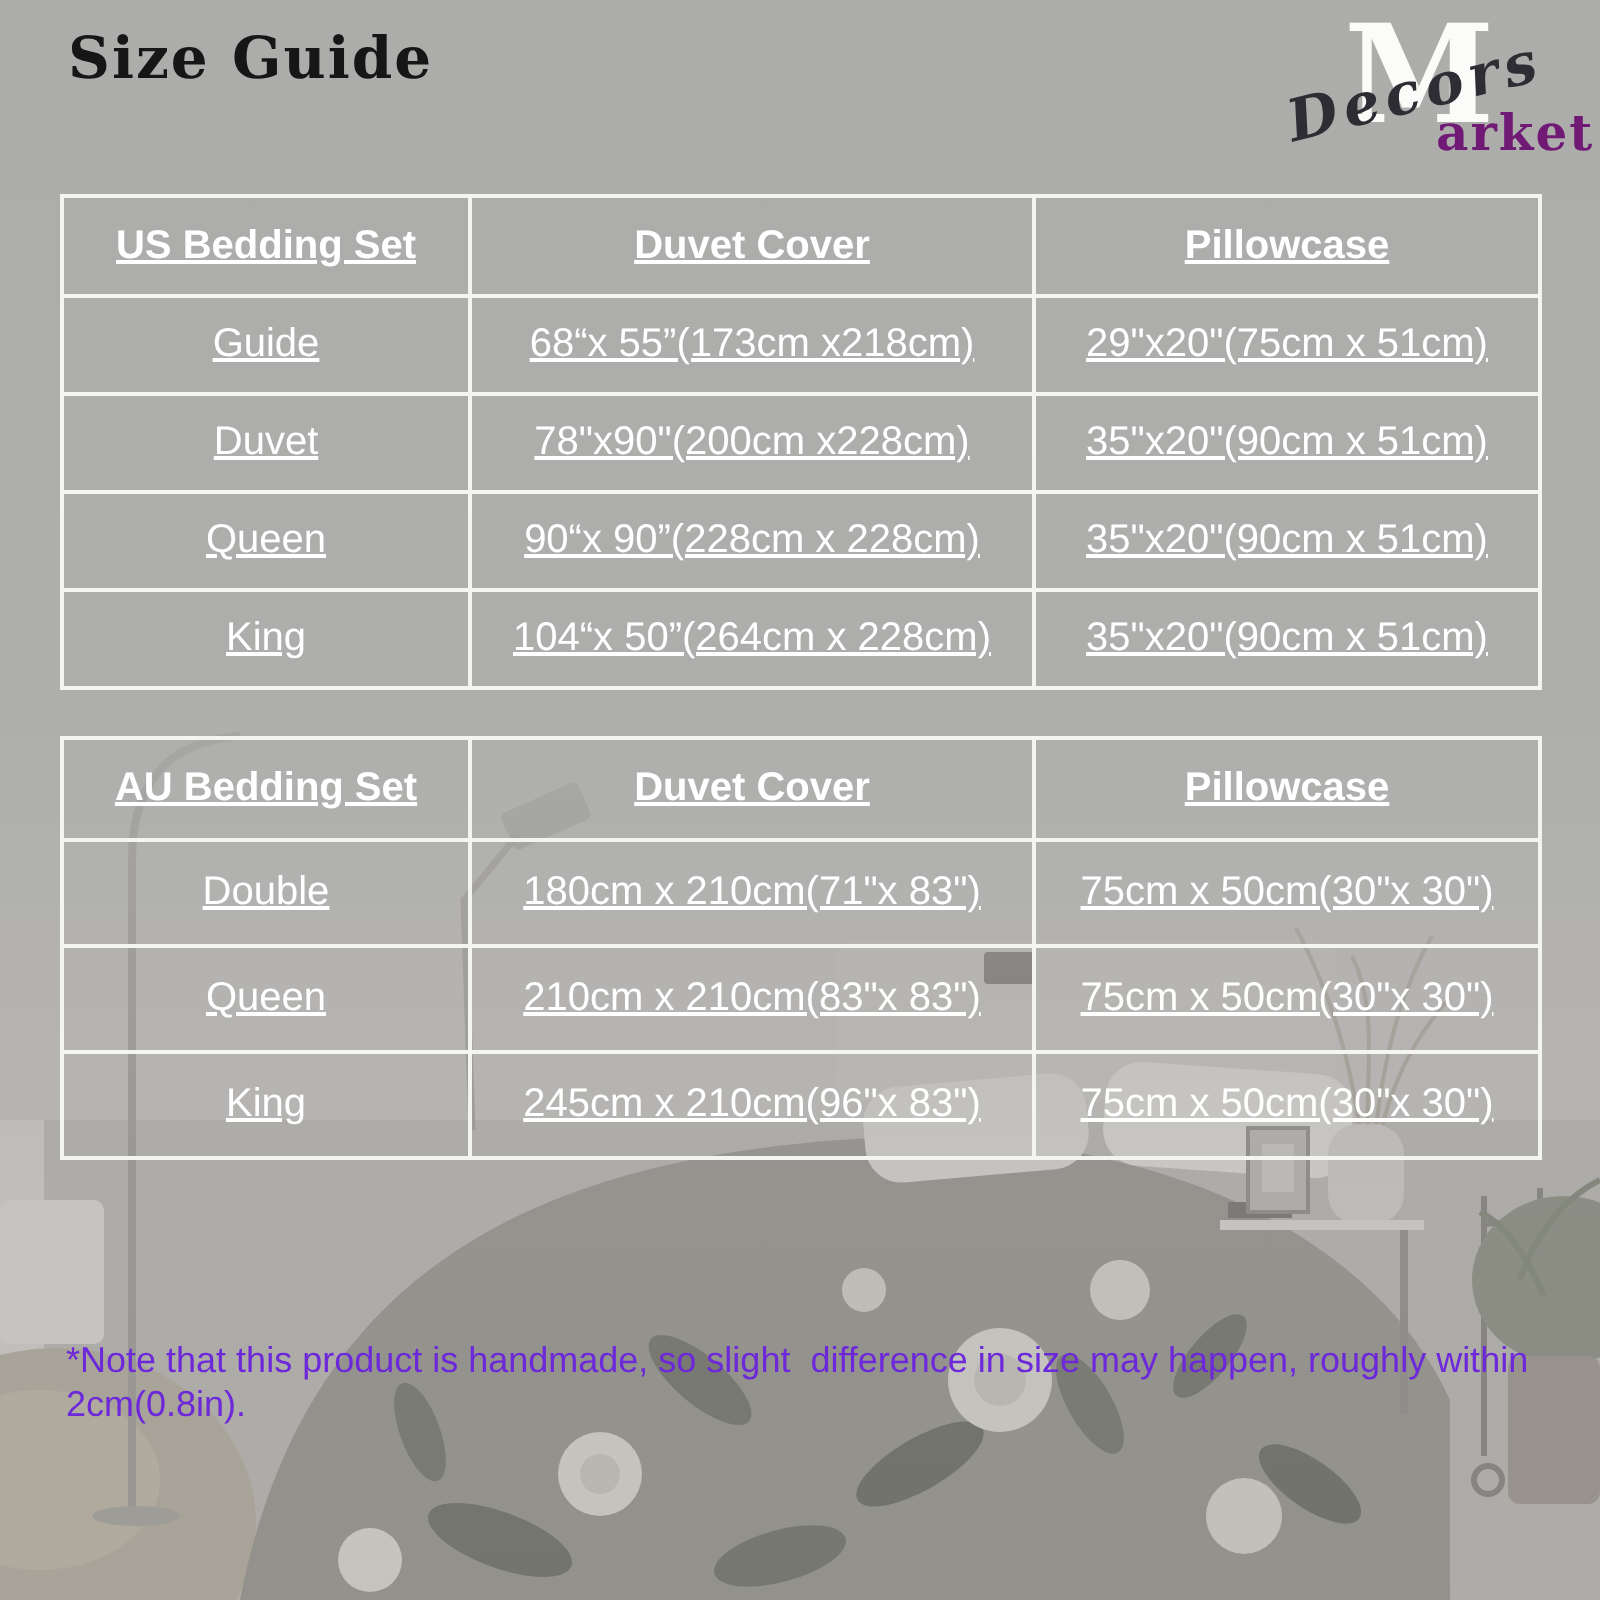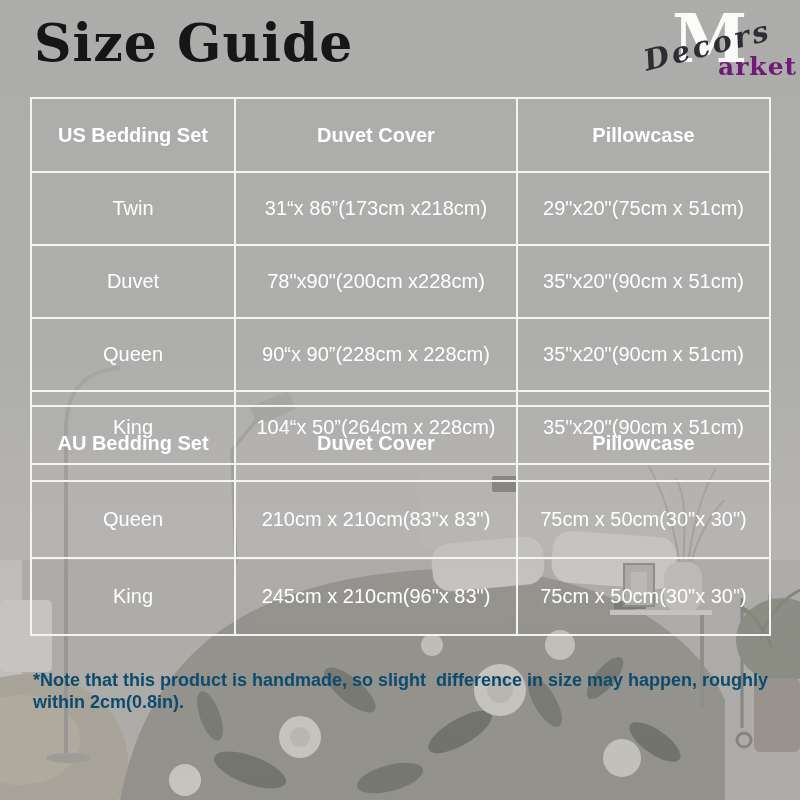--- a/index.html
+++ b/index.html
@@ -14,21 +14,21 @@
     background:linear-gradient(180deg,
       rgba(171,171,170,0.94) 0%,
       rgba(171,171,170,0.88) 44%,
       rgba(170,169,167,0.60) 60%,
       rgba(167,166,163,0.44) 74%,
       rgba(166,165,162,0.40) 100%);
   }
   .title{
     position:absolute;left:34px;top:14px;margin:0;
     font-family:"DejaVu Serif","Liberation Serif",serif;
-    font-weight:700;font-size:52px;line-height:1.1;
+    font-weight:700;font-size:29px;line-height:1.1;
     color:#161616;letter-spacing:1px;
   }
   
   .logo{position:absolute;left:642px;top:4px;width:152px;height:92px;}
   .logo-m{
     position:absolute;left:30px;top:0;
     font-family:"DejaVu Serif","Liberation Serif",serif;
     font-weight:700;font-size:68px;line-height:1;color:#fbfbfa;
   }
   .logo-suffix{
@@ -42,34 +42,34 @@
     font-style:italic;font-weight:700;font-size:29px;color:#2d2d33;
     transform:rotate(-14deg);letter-spacing:3px;
   }
   
   table.size-table{
     position:absolute;left:30px;width:739px;
     border-collapse:collapse;table-layout:fixed;
     color:#ffffff;text-align:center;
   }
   table.size-table th,table.size-table td{
-    border:2px solid #f4f4f3;padding:12px 4px;overflow:hidden;white-space:nowrap;
+    border:2px solid #f4f4f3;padding:0 4px;overflow:hidden;white-space:nowrap;text-decoration:underline;
   }
   table.size-table th{font-size:20px;font-weight:700;}
   table.size-table td{font-size:20px;font-weight:400;}
   table.us{top:97px;}
   table.us th{height:48px;}
   table.us td{height:47px;}
-  table.au{top:405px;}
+  table.au{top:368px;}
   table.au th{height:49px;}
   table.au td{height:51px;}
   
   .notes{
     position:absolute;left:33px;top:670px;width:737px;
-    color:#0c4a6e;font-weight:700;font-size:18px;line-height:1.22;
+    color:#6d28d9;font-weight:400;font-size:18px;line-height:1.22;
   }
   .notes p{margin:0;white-space:pre-wrap;}
   .note-customize{margin-top:14px;}
 </style>
 </head>
 <body>
 
 <div class="stage">
 
   <svg class="bg" viewBox="0 0 800 800" aria-hidden="true">
@@ -163,22 +163,22 @@
       </colgroup>
     <thead>
       <tr>
         <th>US Bedding Set</th>
         <th>Duvet Cover</th>
         <th>Pillowcase</th>
       </tr>
     </thead>
     <tbody>
       <tr>
-        <td>Twin</td>
-        <td>31“x 86”(173cm x218cm)</td>
+        <td>Guide</td>
+        <td>68“x 55”(173cm x218cm)</td>
         <td>29"x20"(75cm x 51cm)</td>
       </tr>
       <tr>
         <td>Duvet</td>
         <td>78"x90"(200cm x228cm)</td>
         <td>35"x20"(90cm x 51cm)</td>
       </tr>
       <tr>
         <td>Queen</td>
         <td>90“x 90”(228cm x 228cm)</td>
@@ -200,20 +200,25 @@
       </colgroup>
     <thead>
       <tr>
         <th>AU Bedding Set</th>
         <th>Duvet Cover</th>
         <th>Pillowcase</th>
       </tr>
     </thead>
     <tbody>
       <tr>
+        <td>Double</td>
+        <td>180cm x 210cm(71"x 83")</td>
+        <td>75cm x 50cm(30"x 30")</td>
+      </tr>
+      <tr>
         <td>Queen</td>
         <td>210cm x 210cm(83"x 83")</td>
         <td>75cm x 50cm(30"x 30")</td>
       </tr>
       <tr>
         <td>King</td>
         <td>245cm x 210cm(96"x 83")</td>
         <td>75cm x 50cm(30"x 30")</td>
       </tr>
     </tbody>

